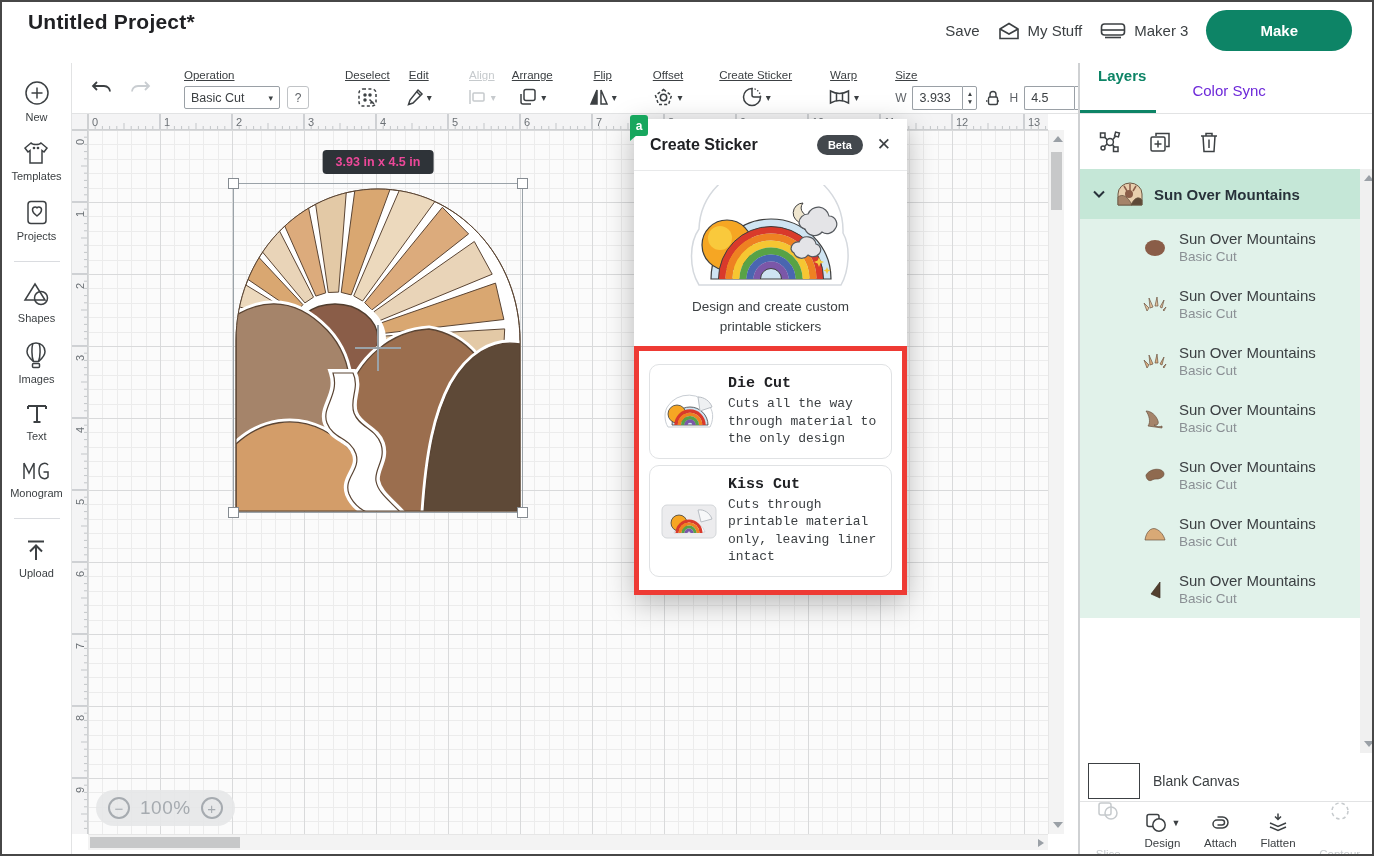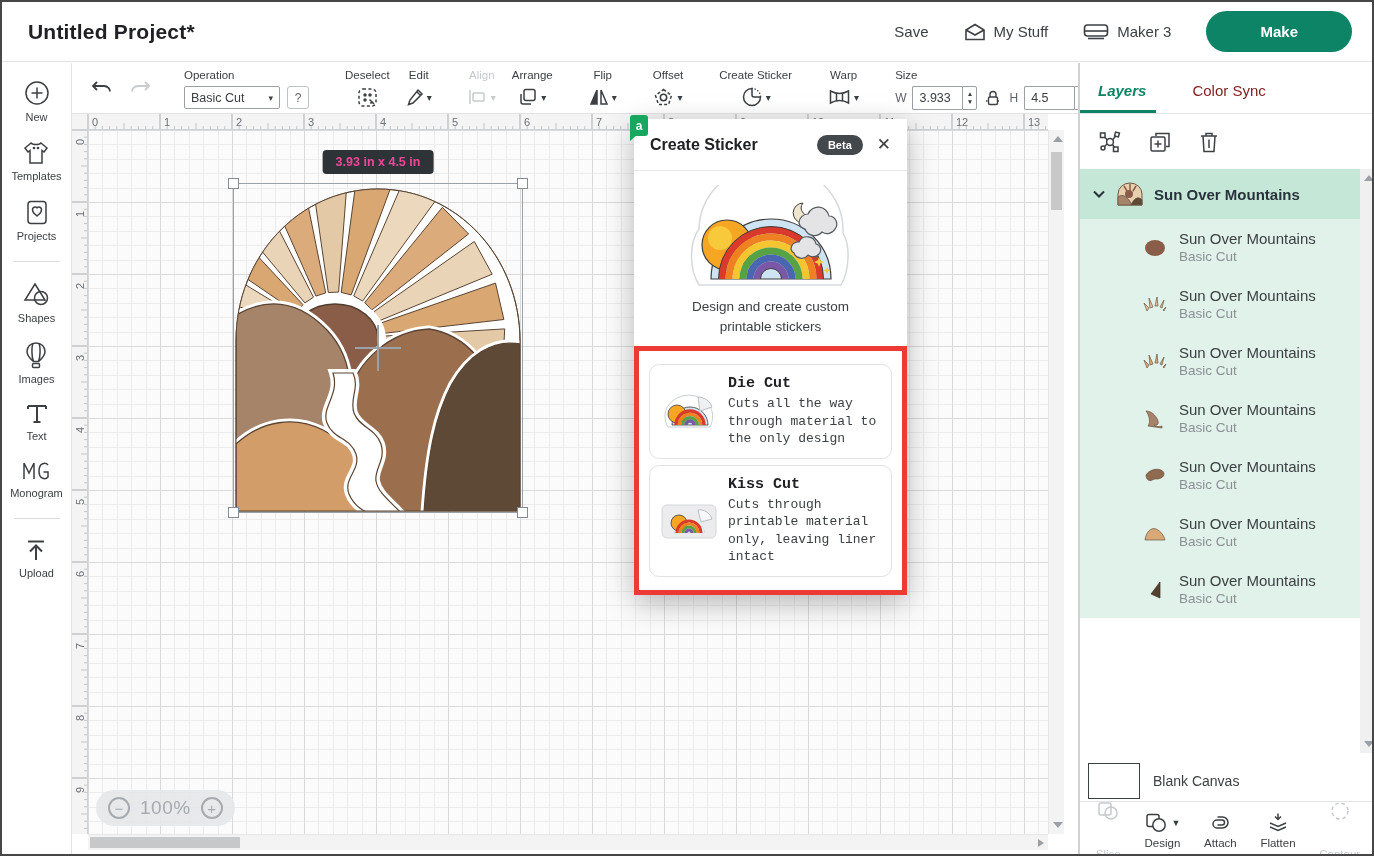--- a/index.html
+++ b/index.html
@@ -1,39 +1,39 @@
 <!DOCTYPE html>
 <html><head>
 <meta charset="utf-8">
 <style>
   * { box-sizing: border-box; margin:0; padding:0; }
   body { font-family:"Liberation Sans", sans-serif; background:#fff; }
   #screen { position:relative; width:1374px; height:856px; background:#fff; border:2px solid #474747; overflow:hidden; }
 
   
-  .topbar { position:absolute; left:0; top:0; width:1370px; height:60px; background:#fff; border-bottom:1px solid #e2e3e4; display:flex; align-items:center; }
+  .topbar { position:absolute; left:0; top:8px; width:1370px; height:60px; background:#fff; border-bottom:1px solid #e2e3e4; display:flex; align-items:flex-start; }
   .proj-title { font-size:21px; font-weight:700; color:#202124; padding-left:26px; letter-spacing:.2px; }
-  .topbar-right { margin-left:auto; display:flex; align-items:center; gap:35px; padding-right:20px; }
+  .topbar-right { margin-left:auto; display:flex; align-items:center; gap:18px; padding-right:20px; }
   .txt-btn { background:none; border:none; font-family:inherit; font-size:15px; color:#3c4043; cursor:pointer; }
   .top-item { display:flex; align-items:center; gap:8px; font-size:15px; color:#3c4043; cursor:pointer; }
   .top-item svg { stroke:#3c4043; fill:none; stroke-width:1.6; }
   .make-btn { background:#0d8466; color:#fff; font-family:inherit; font-weight:700; font-size:15px; border:none; border-radius:22px; padding:12px 54px; cursor:pointer; }
 
   
   .sidebar { position:absolute; left:0; top:61px; width:70px; height:795px; background:#fff; border-right:1px solid #e2e3e4; display:flex; flex-direction:column; align-items:center; padding-top:16px; }
   .side-item { display:flex; flex-direction:column; align-items:center; gap:4px; margin-bottom:17px; cursor:pointer; }
   .side-item svg { stroke:#3c4043; fill:none; stroke-width:1.5; }
   .side-label { font-size:11px; color:#3c4043; }
   .side-div { width:46px; height:1px; background:#dadce0; margin:2px 0 19px 0; }
 
   
   .toolbar { position:absolute; left:70px; top:61px; width:1006px; height:51px; background:#fff; border-bottom:1px solid #e2e3e4; display:flex; align-items:stretch; padding-left:14px; }
   .tb-div { width:1px; background:#e4e5e6; margin:7px 10px; }
   .tb-col { display:flex; flex-direction:column; align-items:center; justify-content:flex-start; padding:6px 8px 0 8px; cursor:pointer; }
-  .tb-label { font-size:11.5px; color:#3c4043; margin-bottom:5px; white-space:nowrap; }
+  .tb-label { font-size:11.5px; color:#3c4043; margin-bottom:5px; white-space:nowrap;text-decoration:underline; }
   .tb-col.disabled .tb-label { color:#c6cacd; }
   .tb-col svg { stroke:#3c4043; fill:none; stroke-width:1.5; }
   .tb-col.disabled svg { stroke:#c6cacd; }
   .caret { font-size:10px; color:#3c4043; margin-left:3px; }
   .tb-col.disabled .caret { color:#c6cacd; }
   .icon-row { display:flex; align-items:center; height:22px; }
   .undo-btns { display:flex; align-items:center; gap:14px; padding:0 4px; }
   .undo-btns svg { stroke-width:1.8; fill:none; }
   .op-row { display:flex; align-items:center; gap:7px; }
   .op-select { width:96px; height:23px; border:1px solid #9aa0a6; border-radius:2px; display:flex; align-items:center; font-size:12.5px; color:#3c4043; padding:0 6px; }
@@ -76,22 +76,22 @@
   .h-thumb { position:absolute; left:2px; top:2px; width:150px; height:11px; background:#c7c8c9; }
   .scroll-arrow { position:absolute; width:0; height:0; }
   .sa-up { left:4px; top:6px; border-left:5px solid transparent; border-right:5px solid transparent; border-bottom:6px solid #9aa0a6; }
   .sa-down { left:4px; bottom:6px; border-left:5px solid transparent; border-right:5px solid transparent; border-top:6px solid #9aa0a6; }
   .sa-right { right:4px; top:4px; border-top:4px solid transparent; border-bottom:4px solid transparent; border-left:6px solid #9aa0a6; }
 
   
   .panel { position:absolute; left:1076px; top:61px; width:296px; height:795px; background:#fff; border-left:2px solid #cfd1d3; }
   .panel-tabs { height:51px; display:flex; border-bottom:1px solid #e2e3e4; }
   .ptab { display:flex; align-items:flex-end; padding:0 10px 14px 18px; font-size:15px; cursor:pointer; }
-  .ptab.active { color:#0d8466; font-weight:700; border-bottom:3px solid #0d8466; padding-bottom:11px;font-style:italic; }
-  .ptab.inactive { color:#7f1d1d; margin-left:18px; }
+  .ptab.active { color:#0d8466; font-weight:700; border-bottom:3px solid #0d8466; padding-bottom:26px; }
+  .ptab.inactive { color:#6d28d9; margin-left:18px; }
   .panel-actions { height:55px; display:flex; align-items:center; gap:26px; padding-left:18px; }
   .panel-actions svg { stroke:#3c4043; fill:none; stroke-width:1.5; cursor:pointer; }
   .group-header { width:280px; height:50px; background:#c5e7d7; display:flex; align-items:center; gap:10px; padding-left:12px; cursor:pointer; }
   .group-title { font-size:15px; font-weight:700; color:#28323a; }
   .layer-rows { width:280px; background:#e1f2ea; }
   .layer-row { height:57px; display:flex; align-items:center; gap:11px; padding-left:62px; cursor:pointer; }
   .layer-thumb { width:26px; display:flex; justify-content:center; }
   .layer-title { font-size:15px; color:#3c4043; line-height:1.3; }
   .layer-sub { font-size:13.5px; color:#8a8f94; line-height:1.3; }
   .panel-scroll { position:absolute; left:280px; top:106px; width:16px; height:584px; background:#f0f0f0; }

